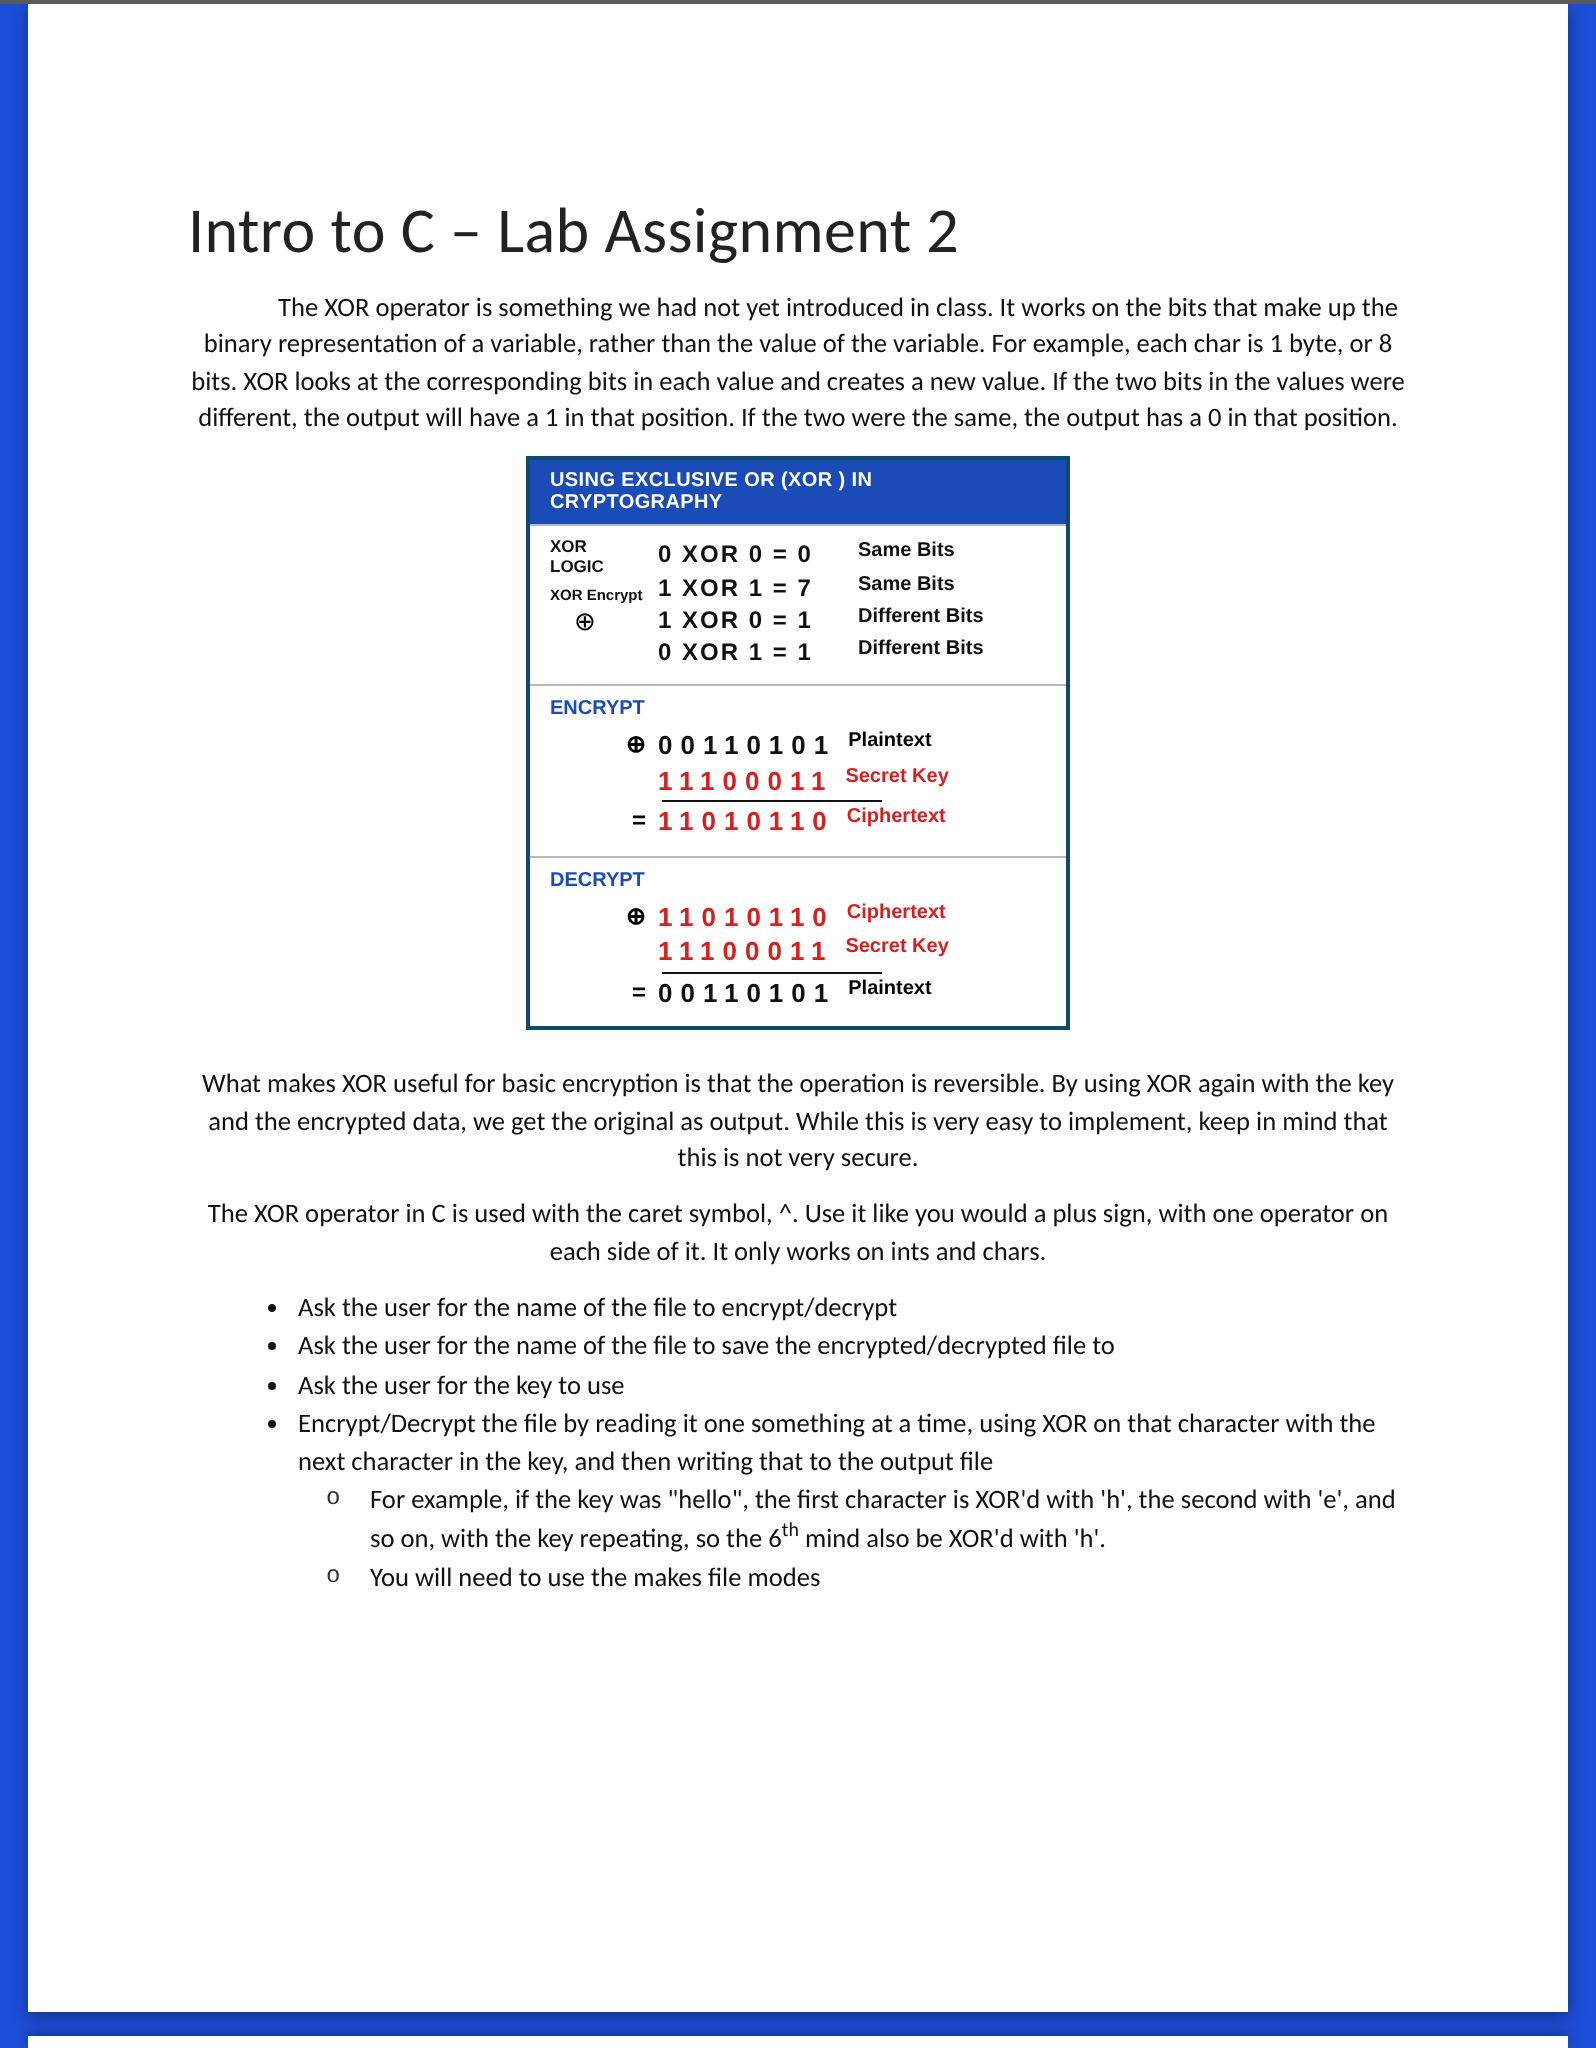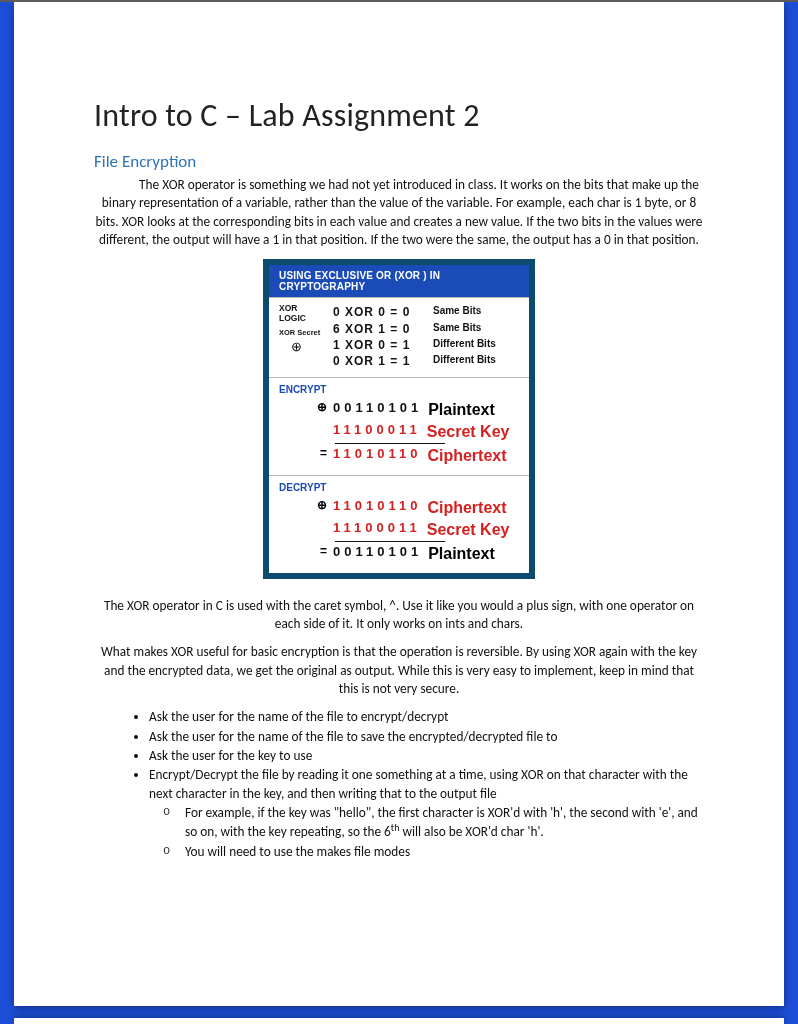--- a/index.html
+++ b/index.html
@@ -52,21 +52,21 @@
     line-height: 1.38;
     margin: 0 0 10px 0;
     text-align: center;
   }
   p.indent-first {
     text-indent: 40px;
   }
   .xor-figure {
     width: 272px;
     margin: 10px auto 18px auto;
-    border: 6px solid #0c4a6e;
+    border: 2px solid #0c4a6e;
     background: #ffffff;
     font-family: Arial, sans-serif;
   }
   .xf-header {
     background: #1a4bb7;
     color: #fff;
     font-size: 10px;
     font-weight: bold;
     padding: 5px 10px;
     letter-spacing: 0.2px;
@@ -118,21 +118,21 @@
   .xf-bits {
     font-family: Arial, sans-serif;
     font-size: 13px;
     font-weight: bold;
     letter-spacing: 4px;
     padding: 0 2px;
   }
   .xf-bits.red { color: #d62020; }
   .xf-bits.black { color: #111; }
   .xf-enc-lbl {
-    font-size: 16px;
+    font-size: 10px;
     font-weight: bold;
     margin-left: 4px;
   }
   .xf-enc-lbl.red { color: #d62020; }
   .xf-rule {
     border-top: 1px solid #111;
     margin: 1px 0 1px 56px;
     width: 110px;
   }
   ul.req {
@@ -165,45 +165,44 @@
   sup { font-size: 0.75em; }
 </style>
 </head>
 <body>
 
 <div class="stage">
   <div class="page">
 
     <h1 class="title">Intro to C – Lab Assignment 2</h1>
 
-    <h2 class="section">File Encryption</h2>
 
     <p class="body indent-first">The XOR operator is something we had not yet introduced in class. It works on the bits that make up the binary representation of a variable, rather than the value of the variable. For example, each char is 1 byte, or 8 bits. XOR looks at the corresponding bits in each value and creates a new value. If the two bits in the values were different, the output will have a 1 in that position. If the two were the same, the output has a 0 in that position.</p>
 
     <div class="xor-figure">
       <div class="xf-header">USING EXCLUSIVE OR (XOR ) IN CRYPTOGRAPHY</div>
 
       <div class="xf-panel">
         <div style="display:flex;">
           <div style="width:54px;">
             <div class="xf-logic-left">
               <span>XOR</span><br>
               <span>LOGIC</span>
             </div>
             <div style="height:6px;"></div>
-            <div class="xf-logic-left" style="font-size:7.5px;">XOR Secret</div>
+            <div class="xf-logic-left" style="font-size:7.5px;">XOR Encrypt</div>
             <span class="sym" style="font-size:13px;text-align:left;padding-left:12px;">⊕</span>
           </div>
           <div style="flex:1;">
             <div class="xf-logic-row">
               <span class="xf-logic-eq">0 XOR 0 = 0</span>
               <span class="xf-logic-lbl">Same Bits</span>
             </div>
             <div class="xf-logic-row">
-              <span class="xf-logic-eq">6 XOR 1 = 0</span>
+              <span class="xf-logic-eq">1 XOR 1 = 7</span>
               <span class="xf-logic-lbl">Same Bits</span>
             </div>
             <div class="xf-logic-row">
               <span class="xf-logic-eq">1 XOR 0 = 1</span>
               <span class="xf-logic-lbl">Different Bits</span>
             </div>
             <div class="xf-logic-row">
               <span class="xf-logic-eq">0 XOR 1 = 1</span>
               <span class="xf-logic-lbl">Different Bits</span>
             </div>
@@ -245,34 +244,34 @@
         </div>
         <div class="xf-rule"></div>
         <div class="xf-enc-row">
           <span class="xf-enc-op">=</span>
           <span class="xf-bits black">00110101</span>
           <span class="xf-enc-lbl">Plaintext</span>
         </div>
       </div>
     </div>
 
+    <p class="body">What makes XOR useful for basic encryption is that the operation is reversible. By using XOR again with the key and the encrypted data, we get the original as output. While this is very easy to implement, keep in mind that this is not very secure.</p>
+
     <p class="body">The XOR operator in C is used with the caret symbol, ^. Use it like you would a plus sign, with one operator on each side of it. It only works on ints and chars.</p>
-
-    <p class="body">What makes XOR useful for basic encryption is that the operation is reversible. By using XOR again with the key and the encrypted data, we get the original as output. While this is very easy to implement, keep in mind that this is not very secure.</p>
 
 
     <ul class="req">
       <li>Ask the user for the name of the file to encrypt/decrypt</li>
       <li>Ask the user for the name of the file to save the encrypted/decrypted file to</li>
       <li>Ask the user for the key to use</li>
       <li>
         <span>Encrypt/Decrypt the file by reading it one something at a time, using XOR on that character with the next character in the key, and then writing that to the output file</span>
         <ul class="sub">
           <li>
-            <span>For example, if the key was "hello", the first character is XOR'd with 'h', the second with 'e', and so on, with the key repeating, so the 6</span><sup>th</sup><span> will also be XOR'd char 'h'.</span>
+            <span>For example, if the key was "hello", the first character is XOR'd with 'h', the second with 'e', and so on, with the key repeating, so the 6</span><sup>th</sup><span> mind also be XOR'd with 'h'.</span>
           </li>
           <li>You will need to use the makes file modes</li>
         </ul>
       </li>
     </ul>
 
   </div>
   <div class="next-page-strip"></div>
 </div>
 

